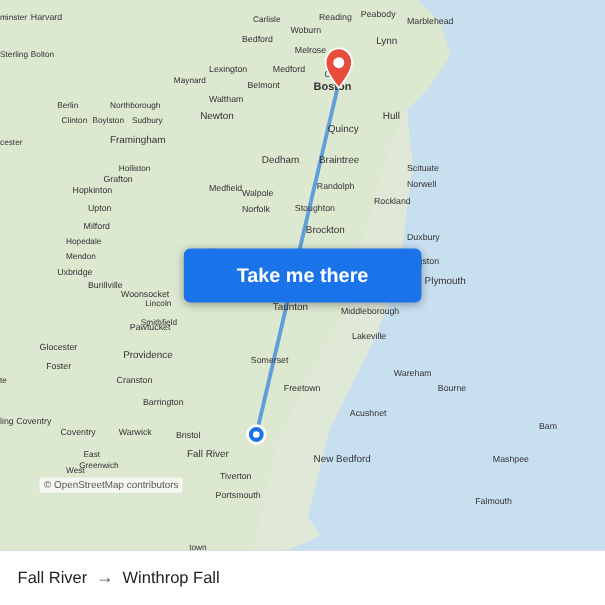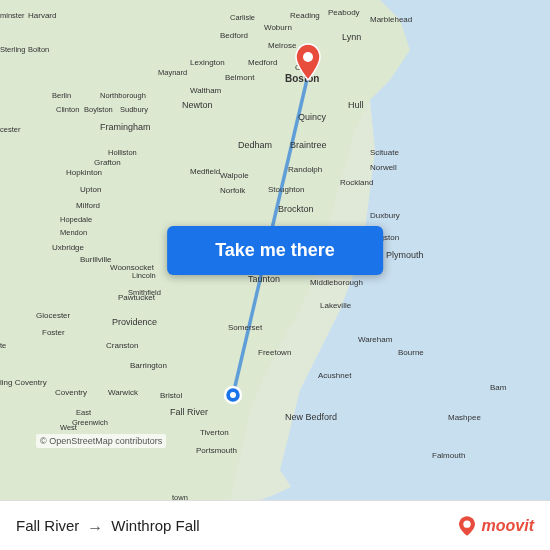--- a/index.html
+++ b/index.html
@@ -313,20 +313,13 @@
   
   <div class="copyright-text">© OpenStreetMap contributors</div>
 </div>
 
 <div id="bottom-bar">
   <div id="route-info">
     <span id="from-label">Fall River</span>
     <span id="arrow-icon">→</span>
     <span id="to-label">Winthrop Fall</span>
   </div>
-  <div id="moovit-logo">
-    <svg id="moovit-pin" viewBox="0 0 30 36" xmlns="http://www.w3.org/2000/svg">
-      <path d="M15,2 C8,2 2,8 2,15 C2,24 15,34 15,34 C15,34 28,24 28,15 C28,8 22,2 15,2 Z" fill="#e74c3c"></path>
-      <circle cx="15" cy="15" r="6" fill="white"></circle>
-    </svg>
-    <span id="moovit-text">moovit</span>
-  </div>
 </div>
 
 </body></html>

